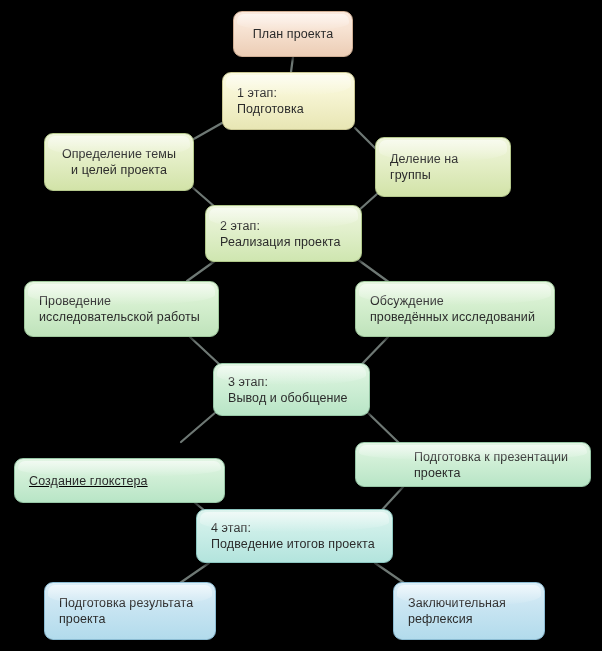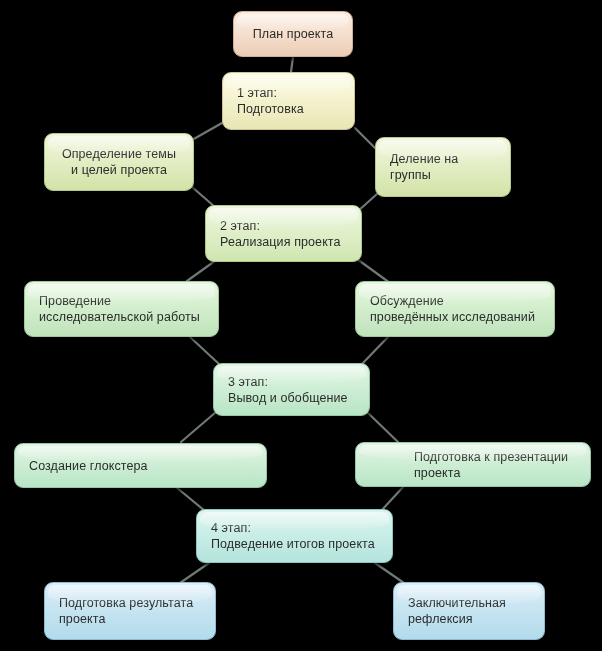--- a/index.html
+++ b/index.html
@@ -136,21 +136,21 @@
 исследовательской работы</span>
       </div>
       <div class="node c-green" style="left: 355px; top: 281px; width: 200px; height: 56px;">
         <span class="label" style="text-align: left; color: rgb(43, 43, 43);">Обсуждение
  проведённых исследований</span>
       </div>
       <div class="node c-green2" style="left: 213px; top: 363px; width: 157px; height: 53px;">
         <span class="label" style="text-align: left; color: rgb(43, 43, 43);">3 этап:
 Вывод и обобщение</span>
       </div>
-      <div class="node c-green2" style="left: 14px; top: 443px; width: 253px; height: 45px;">
+      <div class="node c-green2" style="left: 14px; top: 458px; width: 211px; height: 45px; text-decoration: underline;">
         <span class="label" style="text-align: left; color: rgb(43, 43, 43);">Создание глокстера</span>
       </div>
       <div class="node c-green2" style="left: 355px; top: 442px; width: 236px; height: 45px; padding-left: 44px;">
         <span class="label" style="text-align: left; color: rgb(43, 43, 43);">Подготовка к презентации проекта</span>
       </div>
       <div class="node c-mint" style="left: 196px; top: 509px; width: 197px; height: 54px;">
         <span class="label" style="text-align: left; color: rgb(43, 43, 43);">4 этап:
 Подведение итогов проекта</span>
       </div>
       <div class="node c-blue" style="left: 44px; top: 582px; width: 172px; height: 58px;">

